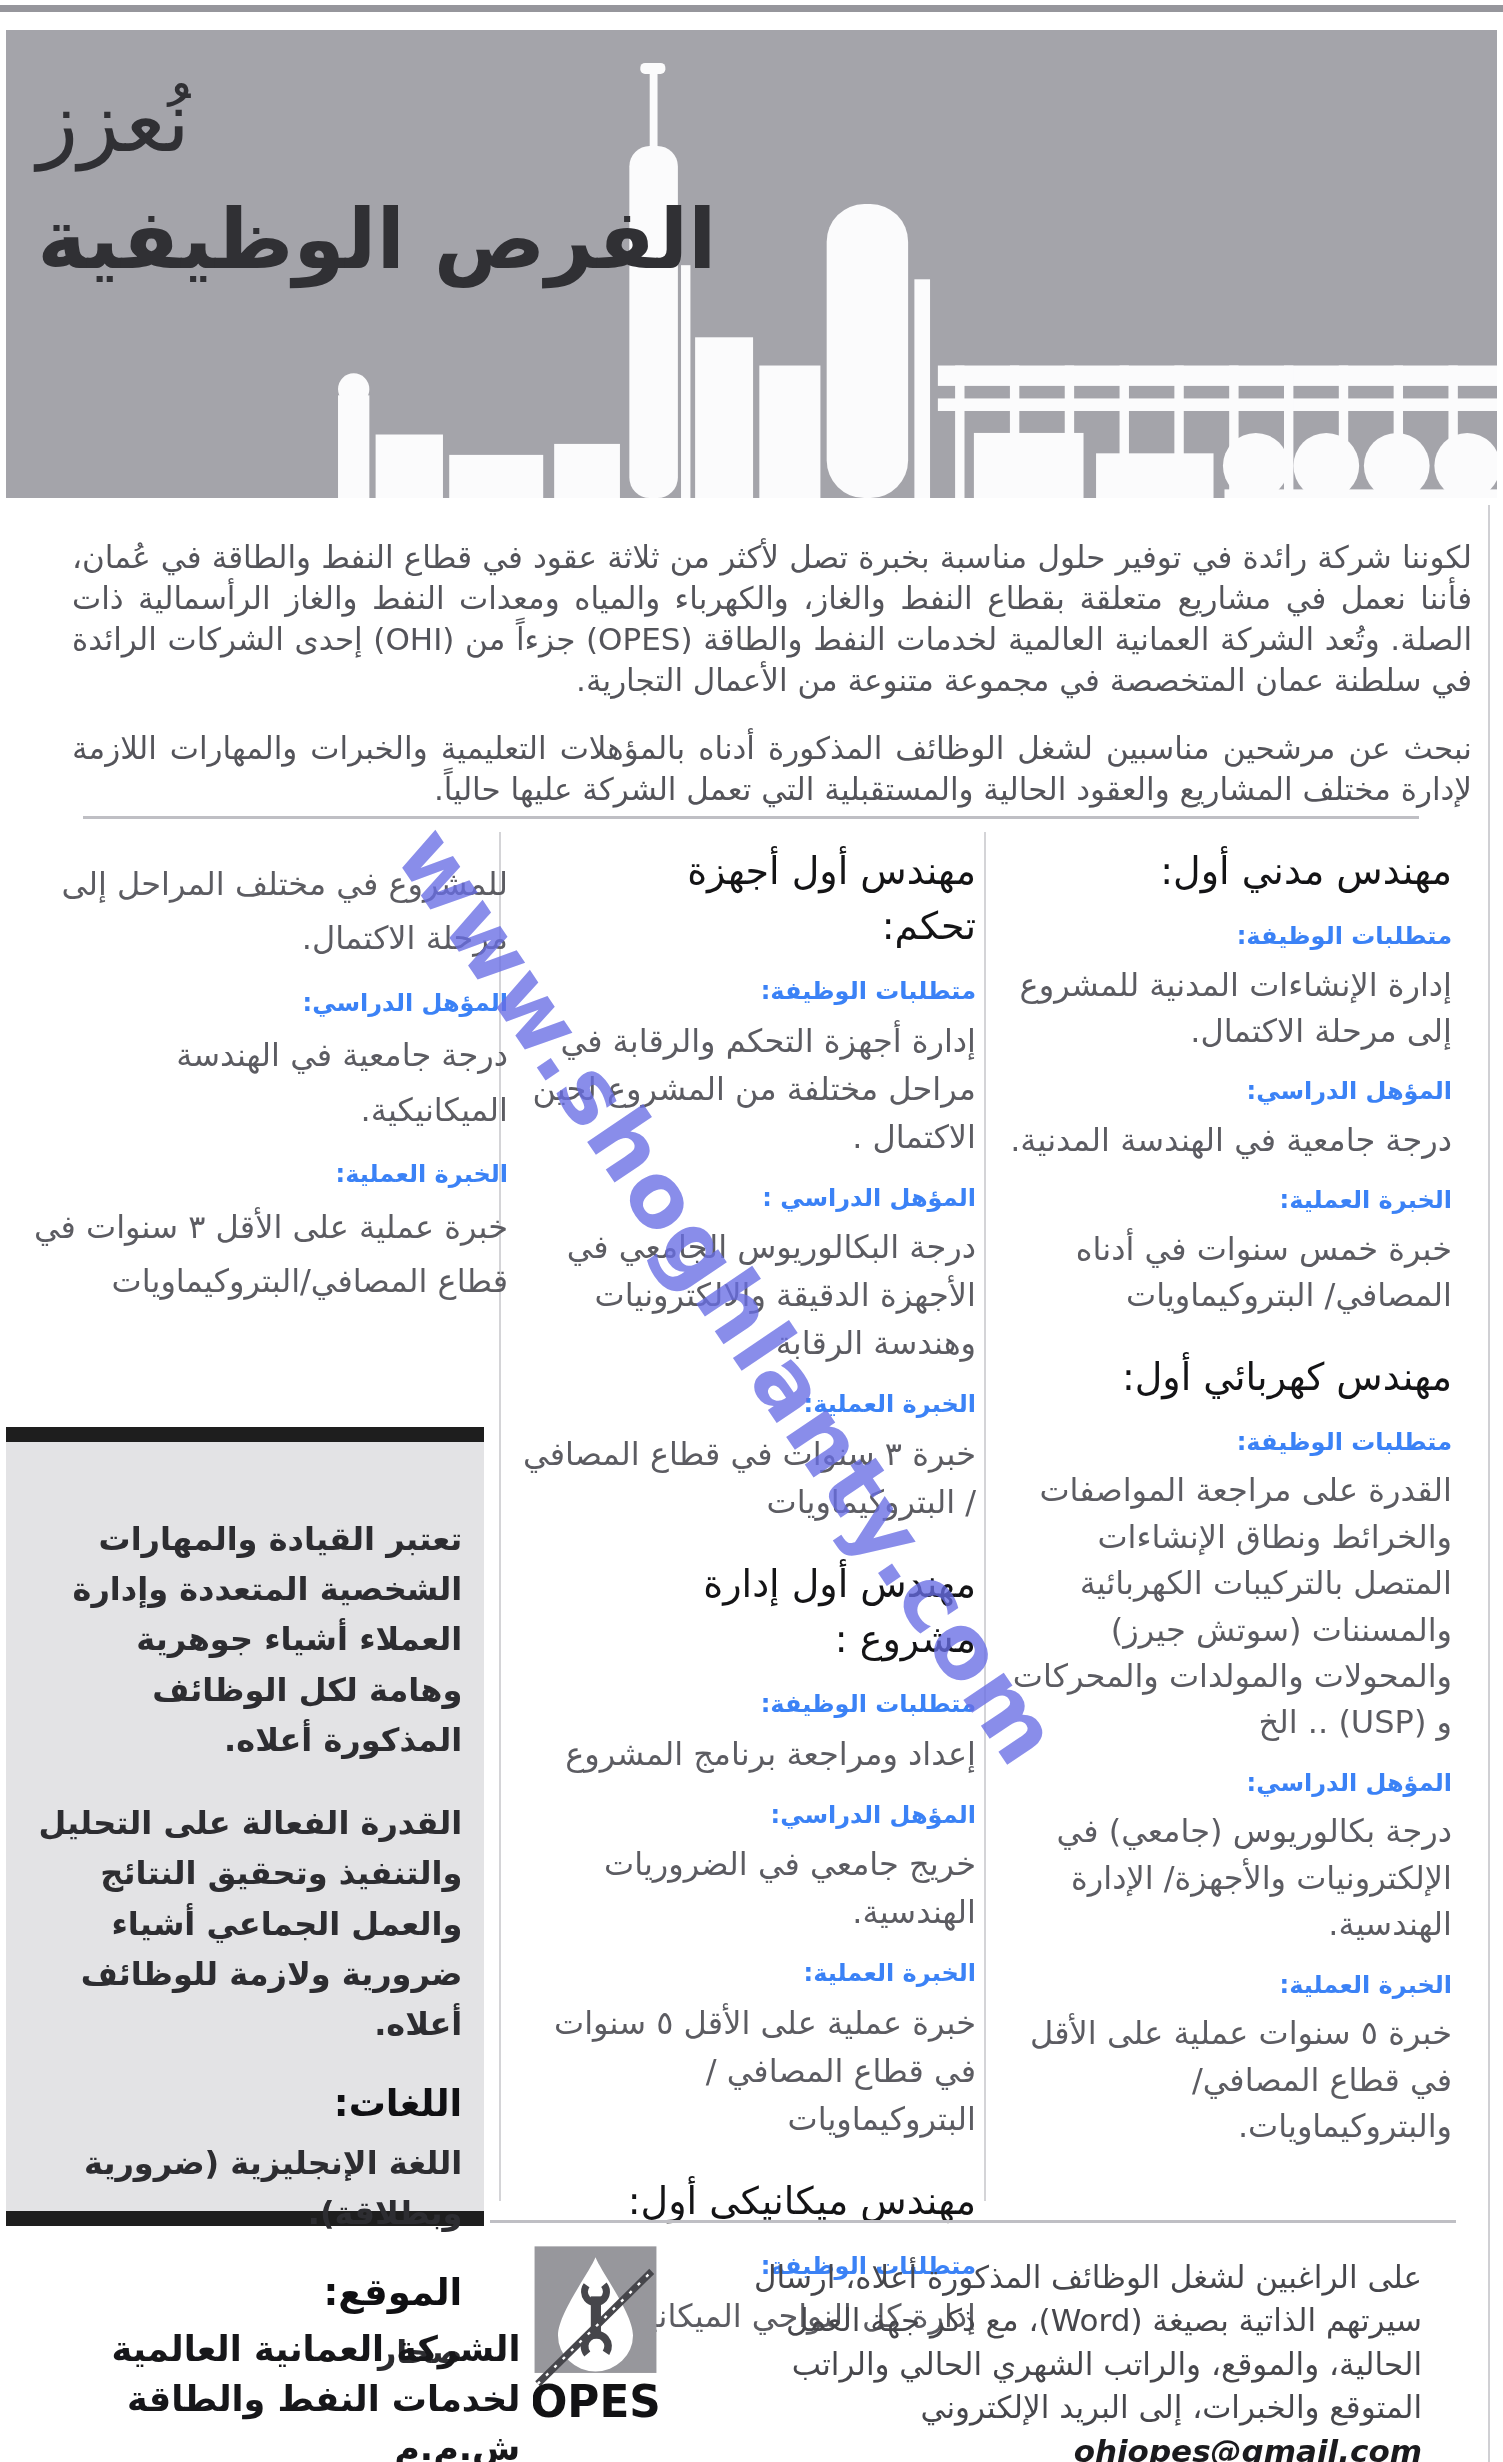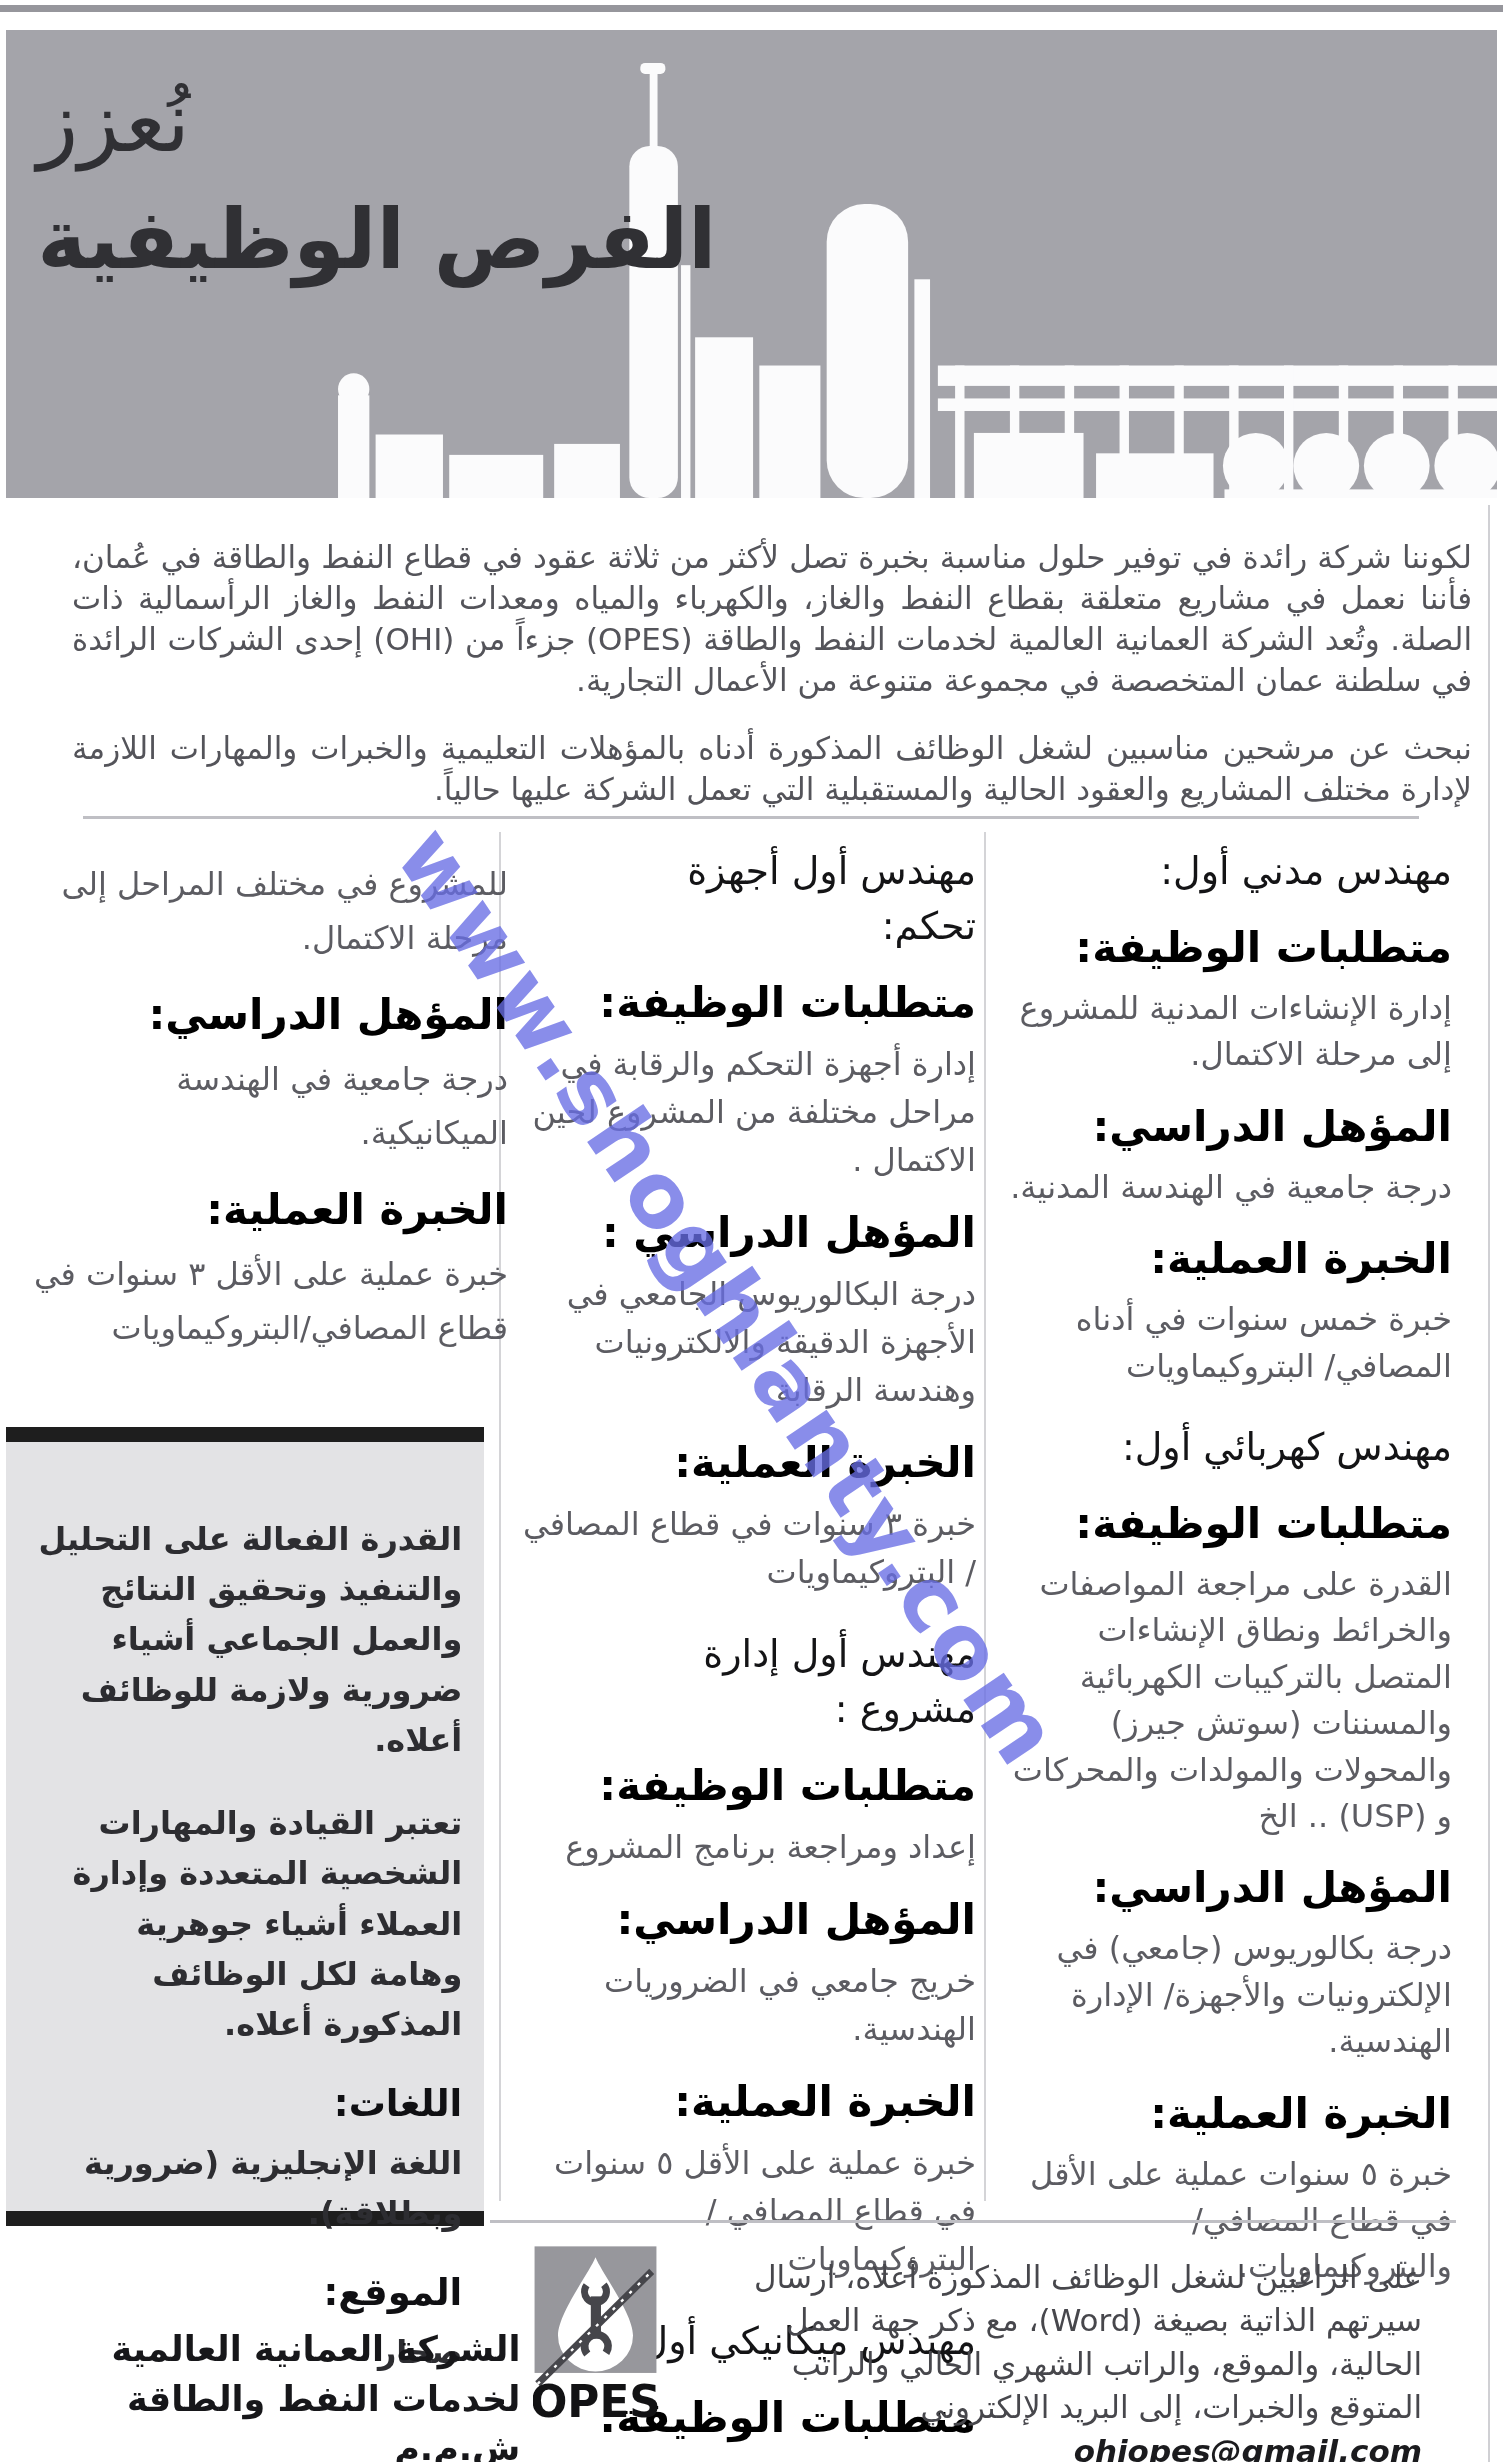--- a/index.html
+++ b/index.html
@@ -23,21 +23,21 @@
   .vsep-1{left:499px;}
   .vsep-2{left:984px;}
   .edge-line{position:absolute;left:1488px;top:505px;width:2.3px;height:1957px;background:#d0d0d4;}
   
   .col{position:absolute;top:844px;}
   .col-right{left:1006px;width:446px;}
   .col-middle{left:517px;width:459px;}
   .col-left{left:30px;width:478px;top:857px;}
   .col h2{font-size:38px;font-weight:normal;color:#141416;line-height:1.45;margin:31px 0 6.3px;}
   .col h2.first{margin-top:0;}
-  .col h3{font-size:42px;font-weight:bold;color:#000000;line-height:1.3;margin:22px 0 9.4px;text-align:right;}
+  .col h3{font-size:24px;font-weight:bold;color:#3b82f6;line-height:1.3;margin:22px 0 9.4px;text-align:right;}
   .col p{font-size:32px;color:#5c5c62;line-height:1.45;margin:0 0 7.8px;}
   .col-middle p{line-height:1.5;}
   .col-left p{line-height:1.7;}
   .w2{max-width:362px;}
   
   .note-box{position:absolute;left:6.3px;top:1427px;width:478px;height:799px;box-sizing:border-box;
             background:#e3e3e5;border-top:15.7px solid #1e1e1e;border-bottom:15.7px solid #1e1e1e;
             padding:72px 22px 23.5px 31px;}
   .note-box .bx{font-size:32px;font-weight:bold;color:#2d2d31;line-height:1.57;margin:0 0 33px;text-align:right;}
   .note-box .bx-h{font-size:37px;font-weight:bold;color:#101013;margin:0 0 12.5px;text-align:right;}
@@ -155,22 +155,22 @@
 
   <section class="col col-left">
     <p>للمشروع في مختلف المراحل إلى مرحلة الاكتمال.</p>
     <h3>المؤهل الدراسي:</h3>
     <p>درجة جامعية في الهندسة الميكانيكية.</p>
     <h3>الخبرة العملية:</h3>
     <p>خبرة عملية على الأقل ٣ سنوات في قطاع المصافي/البتروكيماويات</p>
   </section>
 
   <aside class="note-box">
+    <p class="bx">تعتبر القيادة والمهارات الشخصية المتعددة وإدارة العملاء أشياء جوهرية وهامة لكل الوظائف المذكورة أعلاه.</p>
     <p class="bx">القدرة الفعالة على التحليل والتنفيذ وتحقيق النتائج والعمل الجماعي أشياء ضرورية ولازمة للوظائف أعلاه.</p>
-    <p class="bx">تعتبر القيادة والمهارات الشخصية المتعددة وإدارة العملاء أشياء جوهرية وهامة لكل الوظائف المذكورة أعلاه.</p>
     <h3 class="bx-h">اللغات:</h3>
     <p class="bx">اللغة الإنجليزية (ضرورية وبطلاقة).</p>
     <h3 class="bx-h">الموقع:</h3>
     <p class="bx bx-last">صحار</p>
   </aside>
 
   <div class="watermark">www.shoghlanty.com</div>
 
   <div class="rule rule-bottom"></div>
 

